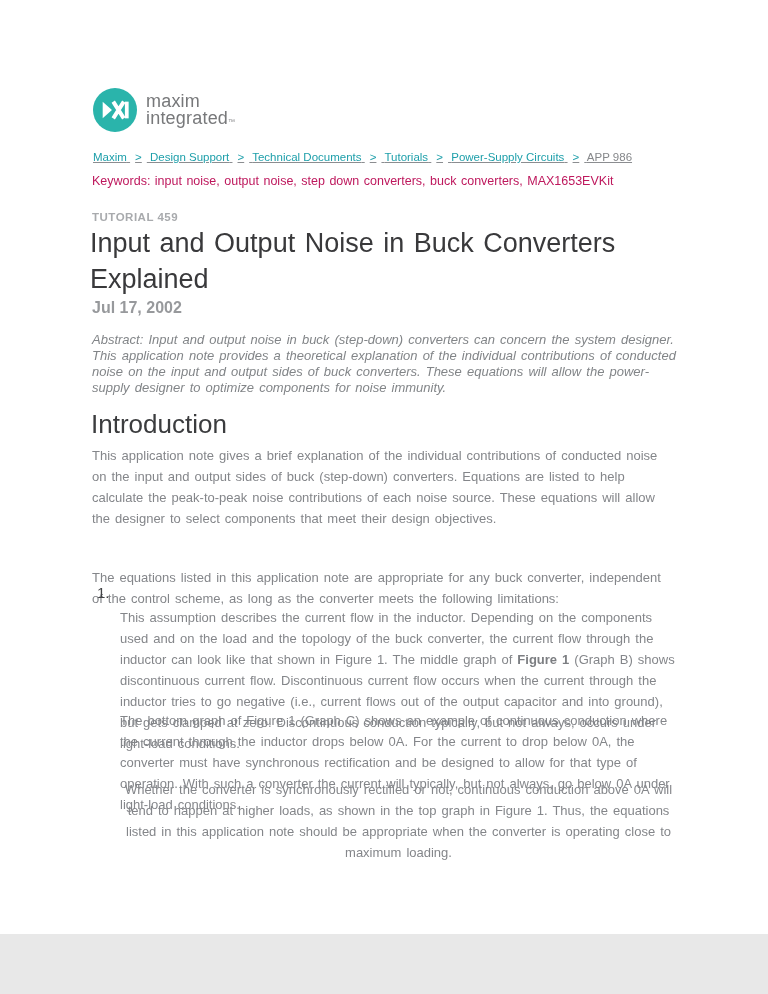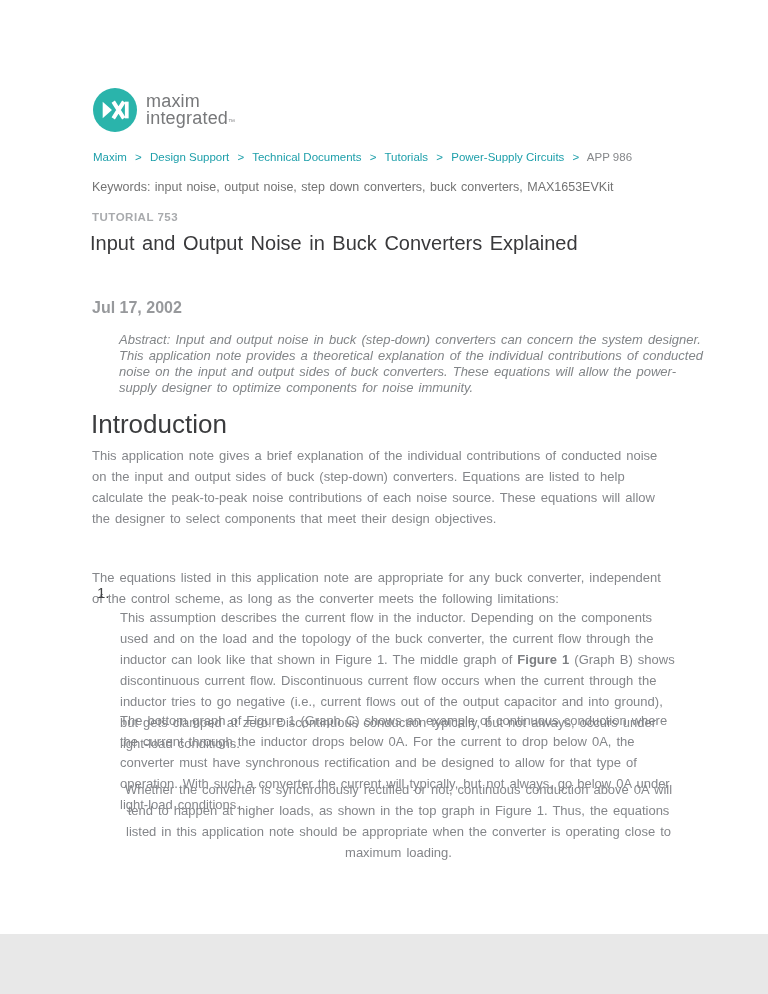--- a/index.html
+++ b/index.html
@@ -18,41 +18,40 @@
   .logo-row { position: absolute; left: 93px; top: 88px; display: flex; align-items: flex-start; }
   .logo-mark { width: 44px; height: 44px; flex: 0 0 auto; }
   .brand-text {
     margin-left: 9px; margin-top: 5px;
     font-size: 18px; line-height: 17px; color: #77787a;
     letter-spacing: 0.2px;
   }
   .brand-text .tm { font-size: 7px; vertical-align: baseline; color: #8a8b8d; }
 
   
-  .breadcrumb { position: absolute; left: 93px; top: 151px; font-size: 11.5px; color: #8b8d90; white-space: nowrap; }
+  .breadcrumb { position: absolute; left: 93px; top: 151px; font-size: 11.5px; color: #8b8d90; white-space: nowrap; text-decoration: underline; }
   .breadcrumb a { color: var(--link, #1d9faa); text-decoration: none; cursor: pointer; }
   .breadcrumb .sep { color: var(--link, #1d9faa); margin: 0 5px; }
   .breadcrumb .current { color: #85878a; }
 
-  .keywords { position: absolute; left: 92px; top: 180px; font-size: 12.5px; color: #737373; word-spacing: 1px; }
+  .keywords { position: absolute; left: 92px; top: 174px; font-size: 12.5px; color: #be185d; word-spacing: 1px; }
 
   
   .eyebrow { position: absolute; left: 92px; top: 211px; font-size: 11.5px; font-weight: bold; color: #a8aaad; letter-spacing: 0.5px; }
   .title {
     position: absolute; left: 90px; top: 225px; width: 570px;
-    font-size: 20px; line-height: 36px; font-weight: 400; color: #39393b;
+    font-size: 27px; line-height: 36px; font-weight: 400; color: #39393b;
     word-spacing: 2px;
   }
   .date { position: absolute; left: 92px; top: 299px; font-size: 16px; font-weight: bold; color: #97999c; }
 
   .abstract {
     position: absolute; left: 92px; top: 332px; width: 584px;
     font-size: 13px; line-height: 16px; font-style: italic; color: #828588;
     word-spacing: 1.5px;
-    margin-left: 27px;
   }
 
   
   .h2 { position: absolute; left: 91px; font-size: 26px; font-weight: 400; color: #3b3c3e; }
   .h2.intro { top: 409px; }
   .h2.assume { top: 519px; }
 
   .body-p { font-size: 13px; line-height: 21px; color: #84868a; word-spacing: 1.4px; }
   .p-intro { position: absolute; left: 92px; top: 445px; width: 580px; }
   .p-assume { position: absolute; left: 92px; top: 555px; width: 580px; margin-top: 12px; }
@@ -102,21 +101,21 @@
     <span class="sep">&gt;</span>
     <a>Tutorials</a>
     <span class="sep">&gt;</span>
     <a>Power-Supply Circuits</a>
     <span class="sep">&gt;</span>
     <span class="current">APP 986</span>
   </nav>
 
   <div class="keywords">Keywords: input noise, output noise, step down converters, buck converters, MAX1653EVKit</div>
 
-  <div class="eyebrow">TUTORIAL 753</div>
+  <div class="eyebrow">TUTORIAL 459</div>
   <h1 class="title">Input and Output Noise in Buck Converters Explained</h1>
   <div class="date">Jul 17, 2002</div>
   <p class="abstract">Abstract: Input and output noise in buck (step-down) converters can concern the system designer. This application note provides a theoretical explanation of the individual contributions of conducted noise on the input and output sides of buck converters. These equations will allow the power-supply designer to optimize components for noise immunity.</p>
 
   <h2 class="h2 intro">Introduction</h2>
   <p class="body-p p-intro">This application note gives a brief explanation of the individual contributions of conducted noise on the input and output sides of buck (step-down) converters. Equations are listed to help calculate the peak-to-peak noise contributions of each noise source. These equations will allow the designer to select components that meet their design objectives.</p>
 
   <p class="body-p p-assume">The equations listed in this application note are appropriate for any buck converter, independent of the control scheme, as long as the converter meets the following limitations:</p>
 
   <div class="list-item-head">

